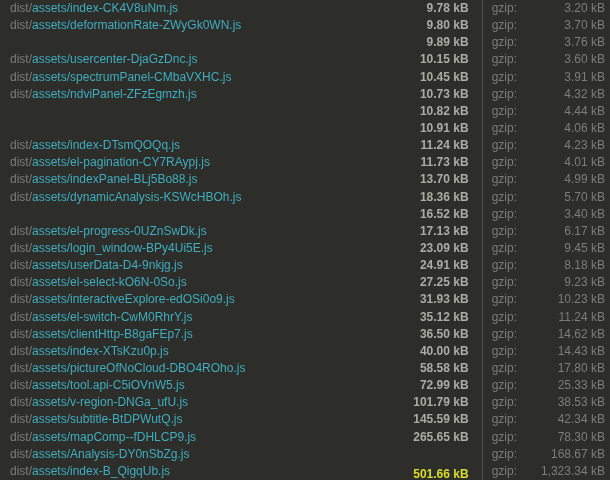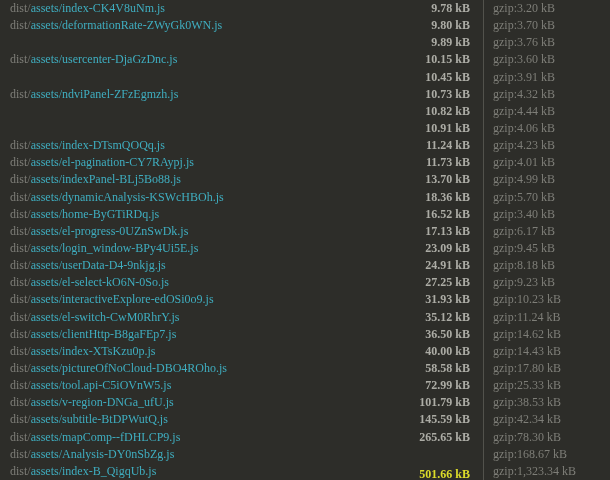--- a/index.html
+++ b/index.html
@@ -10,21 +10,21 @@
     width: 610px;
     height: 480px;
     background: var(--bg, #2d2d29);
     overflow: hidden;
   }
   .terminal {
     box-sizing: border-box;
     width: 610px;
     height: 480px;
     padding: 0 5px 12px 10px;
-    font-family: Liberation Serif, serif;
+    font-family: Liberation Sans, sans-serif;
     font-size: 12px;
     background: var(--bg, #2d2d29);
   }
   .row {
     display: flex;
     align-items: stretch;
     height: 17.1428px;
     line-height: 17.1428px;
     white-space: pre;
   }
@@ -40,20 +40,21 @@
   .sep {
     width: 1px;
     background: var(--sep, #52524c);
     margin: 0 9px 0 13px;
   }
   .gzip-label { color: var(--dim, #7e7e78); }
   .gzip-value {
     color: var(--dim, #7e7e78);
     display: inline-block;
     width: 88px;
+    text-align: right;
   }
 </style>
 </head>
 <body>
 
 <div class="terminal">
 
     <div class="row">
       <span class="path"><span class="dir">dist/</span><span class="file">assets/index-CK4V8uNm.js</span></span>
       <span class="size">9.78 kB</span>
@@ -79,20 +80,21 @@
 
     <div class="row">
       <span class="path"><span class="dir">dist/</span><span class="file">assets/usercenter-DjaGzDnc.js</span></span>
       <span class="size">10.15 kB</span>
       <span class="sep"></span>
       <span class="gzip-label">gzip:</span>
       <span class="gzip-value">3.60 kB</span>
     </div>
 
     <div class="row">
+      <span class="path"><span class="dir">dist/</span><span class="file">assets/spectrumPanel-CMbaVXHC.js</span></span>
       <span class="size">10.45 kB</span>
       <span class="sep"></span>
       <span class="gzip-label">gzip:</span>
       <span class="gzip-value">3.91 kB</span>
     </div>
 
     <div class="row">
       <span class="path"><span class="dir">dist/</span><span class="file">assets/ndviPanel-ZFzEgmzh.js</span></span>
       <span class="size">10.73 kB</span>
       <span class="sep"></span>
@@ -140,21 +142,20 @@
 
     <div class="row">
       <span class="path"><span class="dir">dist/</span><span class="file">assets/dynamicAnalysis-KSWcHBOh.js</span></span>
       <span class="size">18.36 kB</span>
       <span class="sep"></span>
       <span class="gzip-label">gzip:</span>
       <span class="gzip-value">5.70 kB</span>
     </div>
 
     <div class="row">
-      <span class="path"><span class="dir">dist/</span><span class="file">assets/home-ByGTiRDq.js</span></span>
       <span class="size">16.52 kB</span>
       <span class="sep"></span>
       <span class="gzip-label">gzip:</span>
       <span class="gzip-value">3.40 kB</span>
     </div>
 
     <div class="row">
       <span class="path"><span class="dir">dist/</span><span class="file">assets/el-progress-0UZnSwDk.js</span></span>
       <span class="size">17.13 kB</span>
       <span class="sep"></span>

